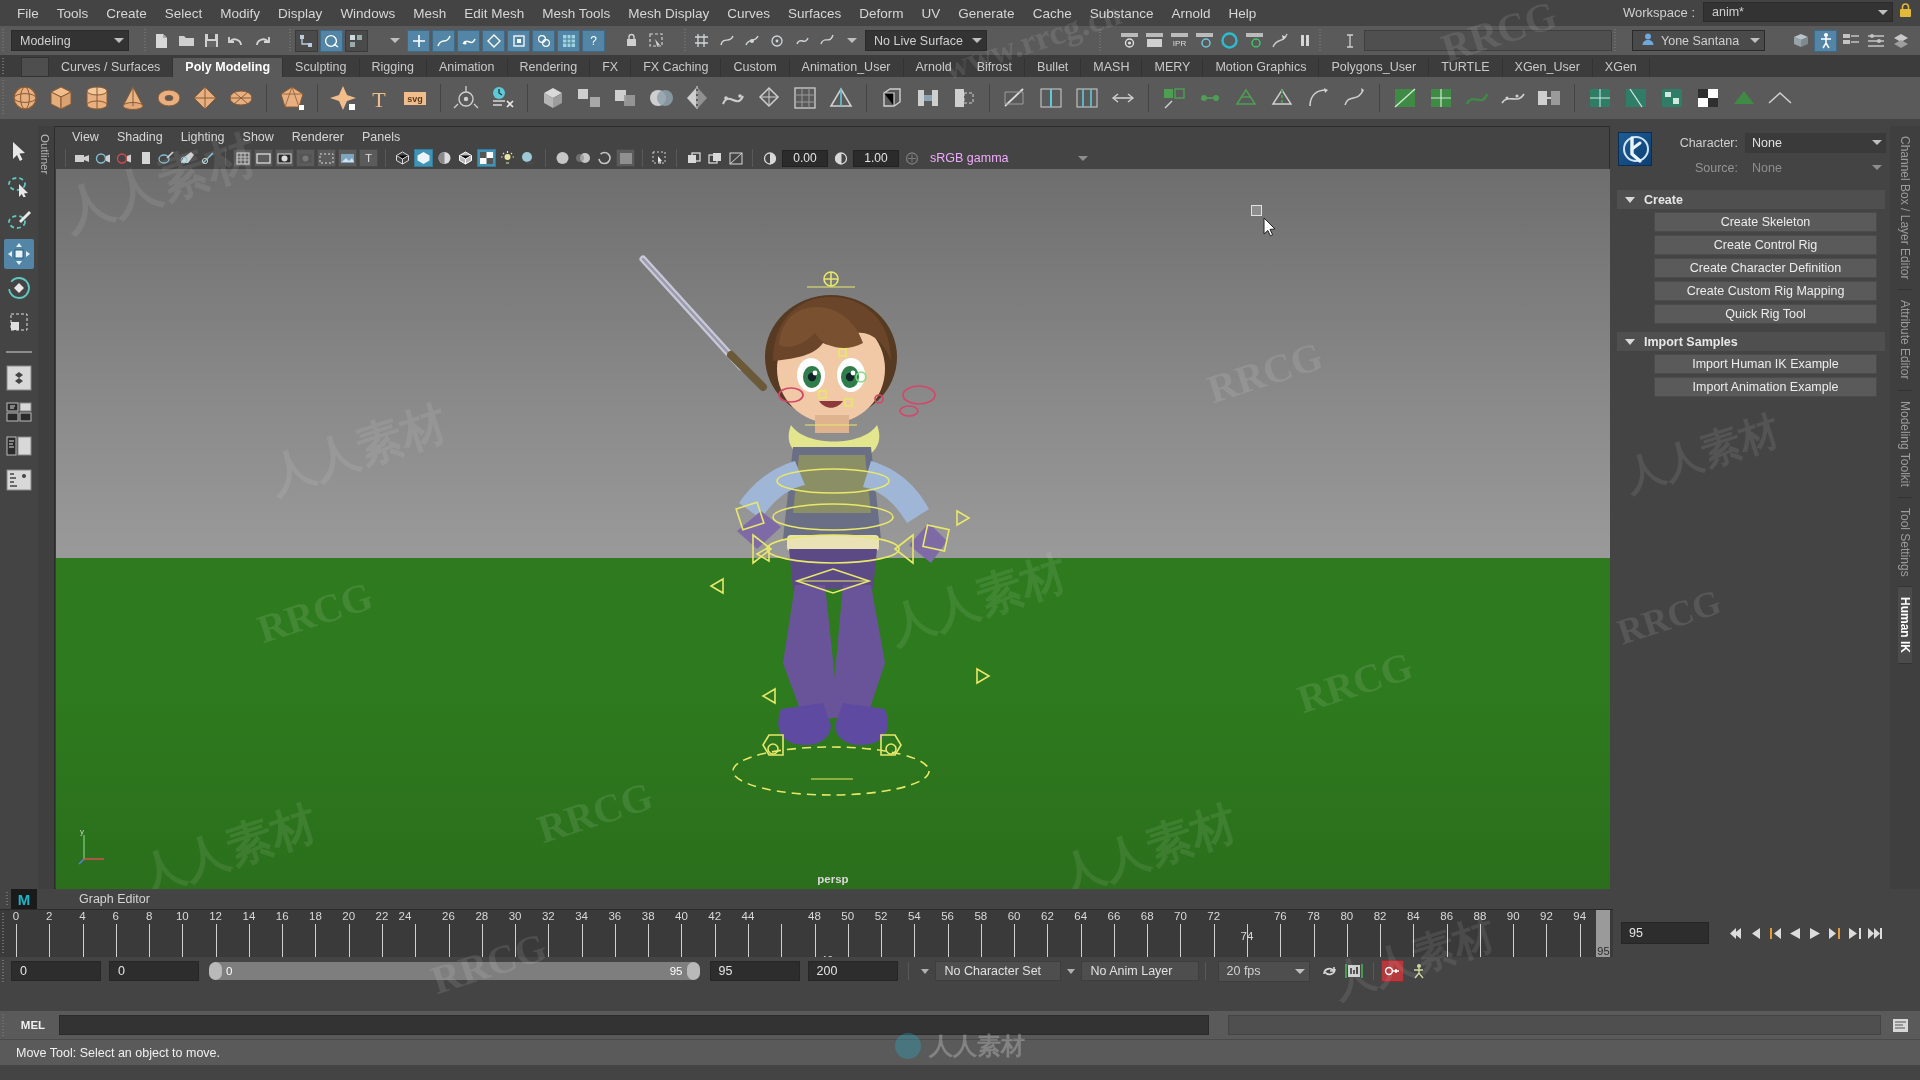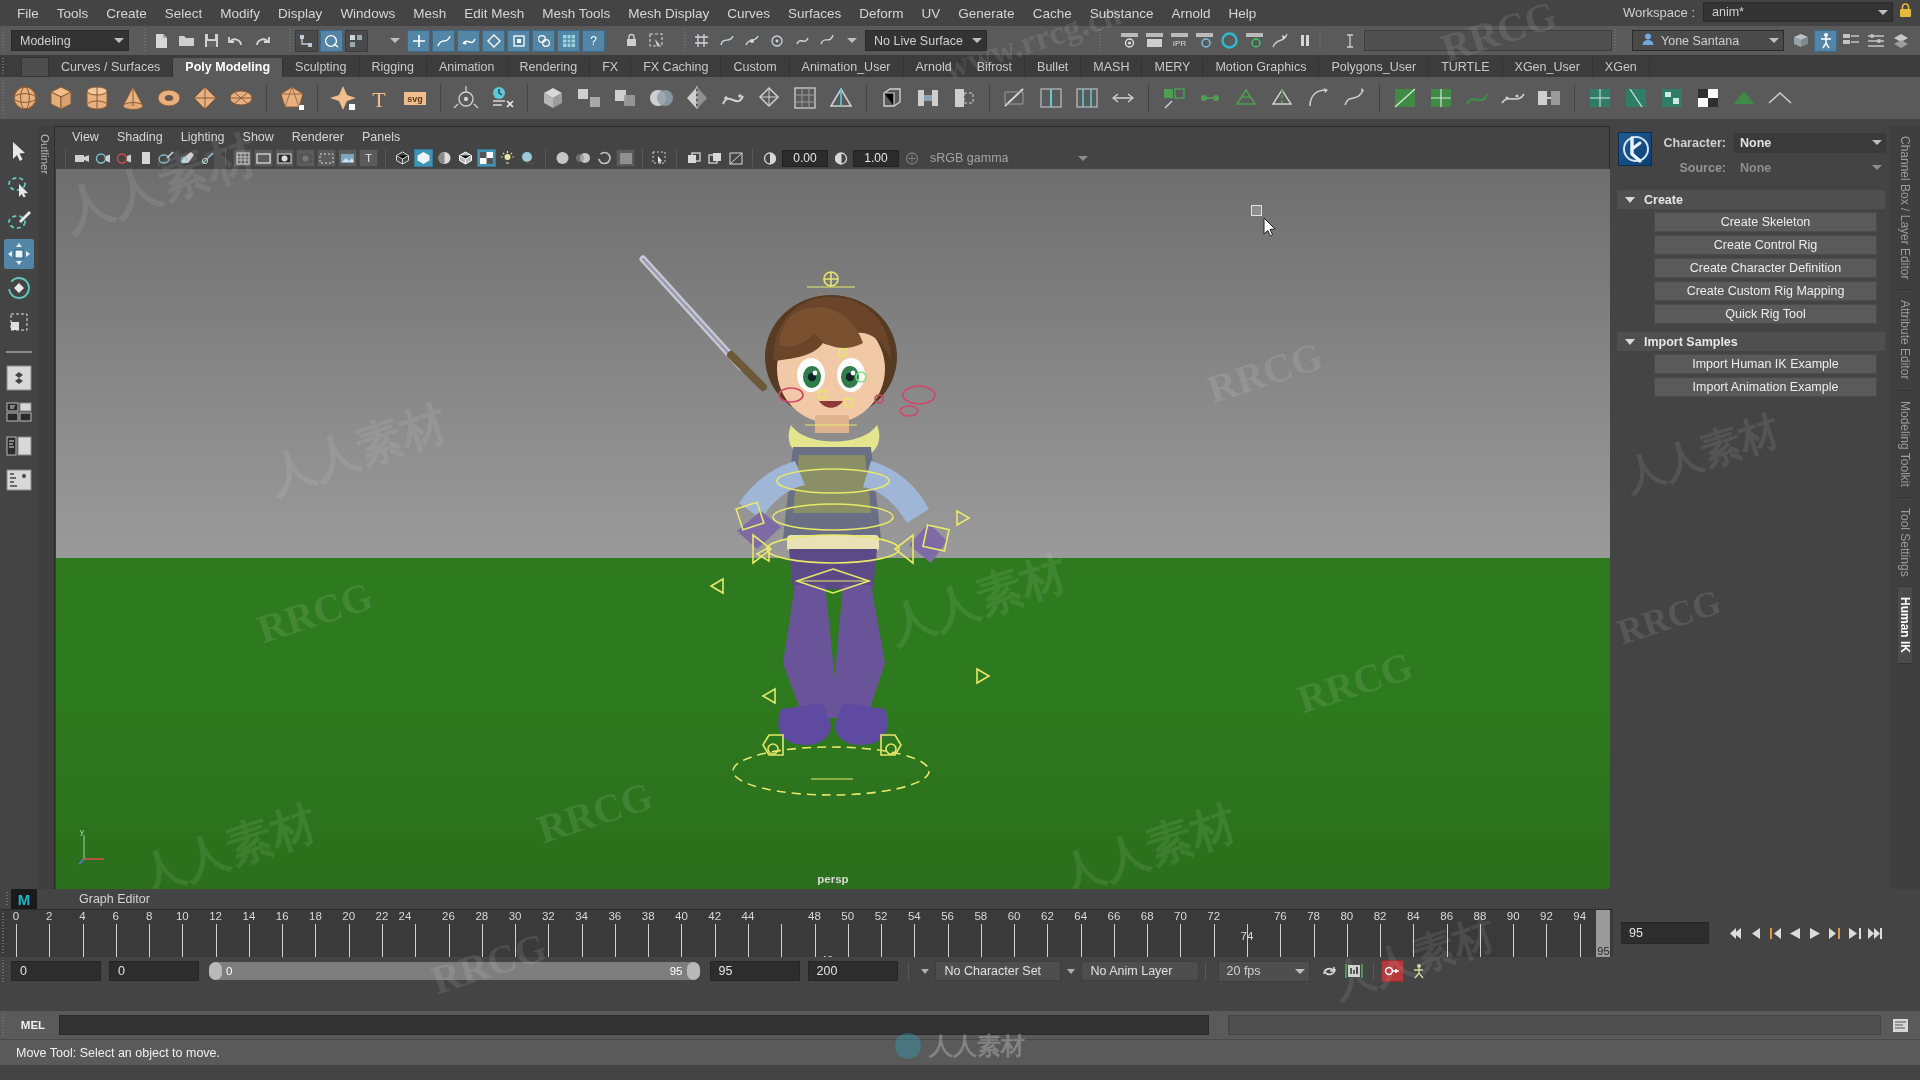--- a/index.html
+++ b/index.html
@@ -79,21 +79,21 @@
   #axis-gizmo { position:absolute; left:20px; bottom:24px; width:40px; height:40px; }
 
   
   #char { position:absolute; left:50%; top:50%; transform:translate(-50%,-50%); width:420px; height:560px; }
 
   
   #rightpanel { position:absolute; left:1612px; top:126px; width:278px; height:763px; background:#444444; }
   #hik-head { display:flex; align-items:flex-start; padding:6px 4px 0 6px; }
   #hik-logo { width:34px;height:34px;background:linear-gradient(135deg,#1d5c96,#0e3f72);
     border:1px solid #0b2d52; position:relative; flex:0 0 34px; }
-  .hik-fields { flex:1; margin-left:8px;font-weight:bold; }
+  .hik-fields { flex:1; margin-left:20px; }
   .hik-field { display:flex; align-items:center; height:21px; margin-bottom:4px; font-size:12.5px; }
   .hik-field .fl { width:66px; text-align:right; margin-right:7px; color:#cfcfcf; }
   .hik-field .fl.dim { color:#949494; }
   .hik-field .fv { flex:1; background:#3a3a3a; height:20px; display:flex; align-items:center;
     padding:0 4px 0 7px; color:#e0e0e0; }
   .hik-field .fv.dim { color:#8d8d8d; background:transparent; }
   .framehdr { margin:8px 5px 3px 5px; background:#4f4f4f; height:19px; display:flex; align-items:center;
     font-size:12.5px; font-weight:bold; color:#e6e6e6; padding-left:4px; }
   .framehdr .tri { width:0;height:0;border-left:5px solid transparent;border-right:5px solid transparent;
     border-top:6px solid #d8d8d8; margin:0 9px 0 4px; }
@@ -423,21 +423,21 @@
     <div class="gripper"></div>
     <div class="sep"></div>
     <div class="sbtn flat">
       <svg width="14" height="16" viewBox="0 0 14 16">
           <path d="M4 2h6M4 14h6M7 2v12" stroke="#d0d0d0" stroke-width="1.3"></path>
         </svg>
       </div>
     <input id="searchbox" style="width: 248px; height: 21px; background: rgb(79, 79, 79); border: 1px solid rgb(63, 63, 63); color: rgb(224, 224, 224); font-size: 12px; padding-left: 6px; margin-left: 2px;" placeholder="">
     <div class="gripper"></div>
     <div class="sep"></div>
-    <div class="combo" style="width:152px;background:#4a4a4a;">
+    <div class="combo" style="width:133px;background:#4a4a4a;">
       <span style="margin-right:6px;">
         <svg width="14" height="14" viewBox="0 0 14 14">
             <circle cx="7" cy="4.5" r="3" fill="#6ea8dd"></circle>
             <path d="M1.5 13c0-3.1 2.5-5 5.5-5s5.5 1.9 5.5 5z" fill="#6ea8dd"></path>
           </svg></span>
       <span class="cv">Yone Santana</span>
       <span class="caret"></span>
     </div>
     <div style="flex:1"></div>
     <div class="sbtn flat">
@@ -1071,21 +1071,21 @@
             <path d="M7 1a5.5 5.5 0 0 0 0 11z" fill="#d8d8d8"></path>
           </svg>
         </div>
       <div class="numfield">1.00</div>
       <div class="vbtn flat">
         <svg width="14" height="13" viewBox="0 0 14 13">
             <circle cx="7" cy="6.5" r="5.5" fill="none" stroke="#7a7a7a" stroke-width="1.3"></circle>
             <path d="M3 6.5h8M7 2.5v8" stroke="#7a7a7a"></path>
           </svg>
         </div>
-      <div class="combo" style="width:170px;border:none;background:transparent;color:#a3a3a3;">
+      <div class="combo" style="width:170px;border:none;background:transparent;color:#f0abfc;">
         <span class="cv">sRGB gamma</span>
         <span class="caret" style="border-top-color:#8c8c8c;"></span>
       </div>
     </div>
 
     <div id="vp3d" style="width:1554px;">
       <div class="sky"></div>
       <div class="ground"></div>
 
       <div class="wm cn" style="left:210px;top:250px;">人人素材</div>

